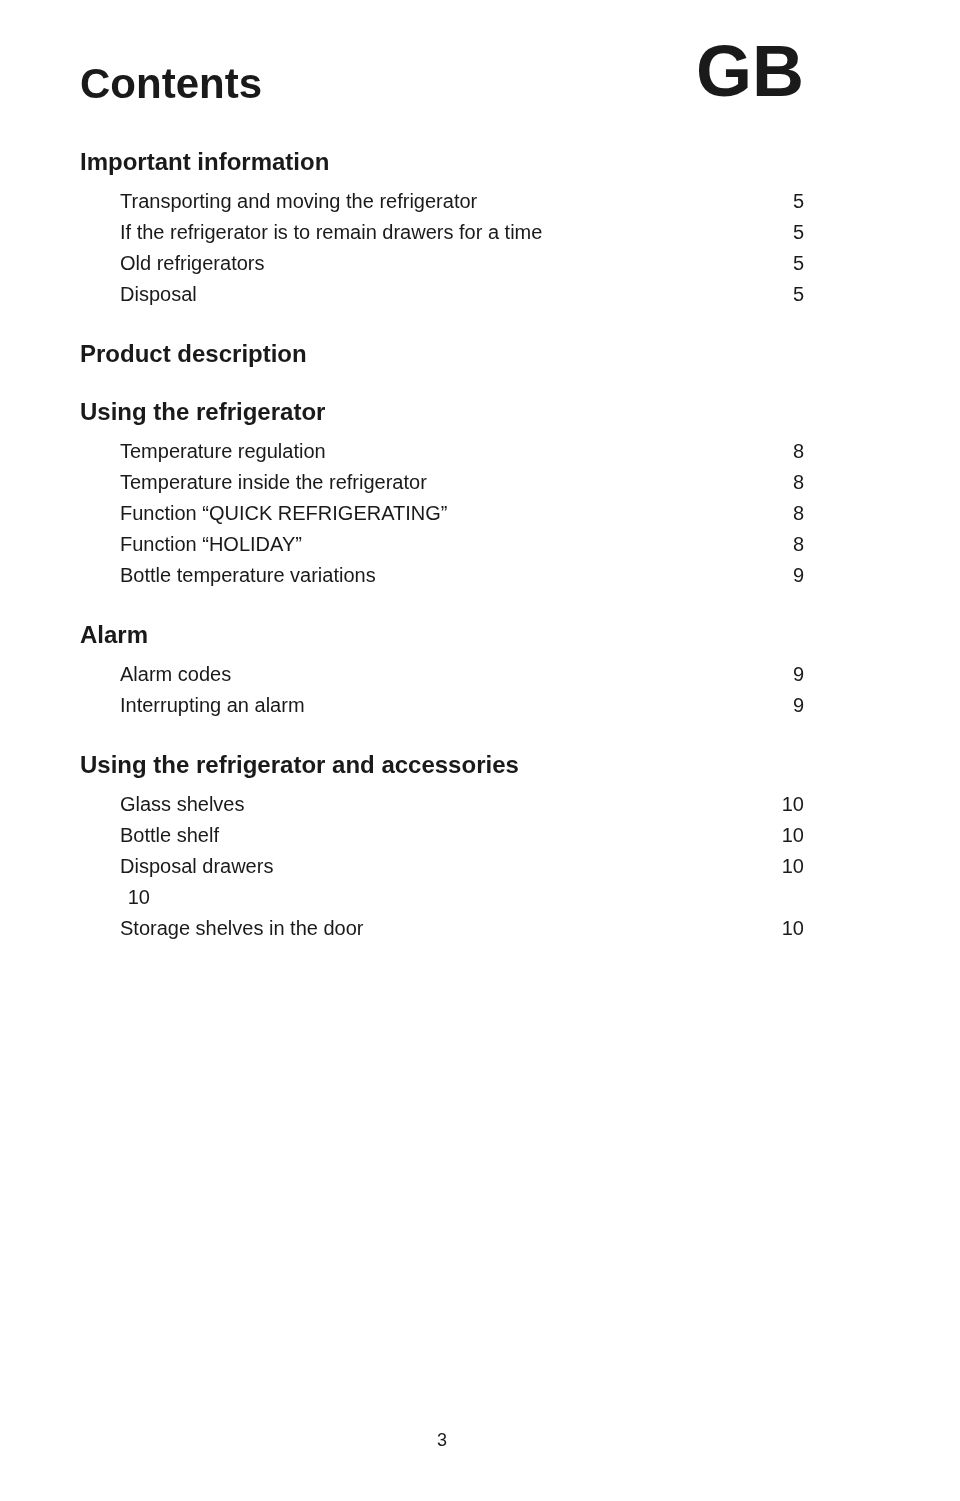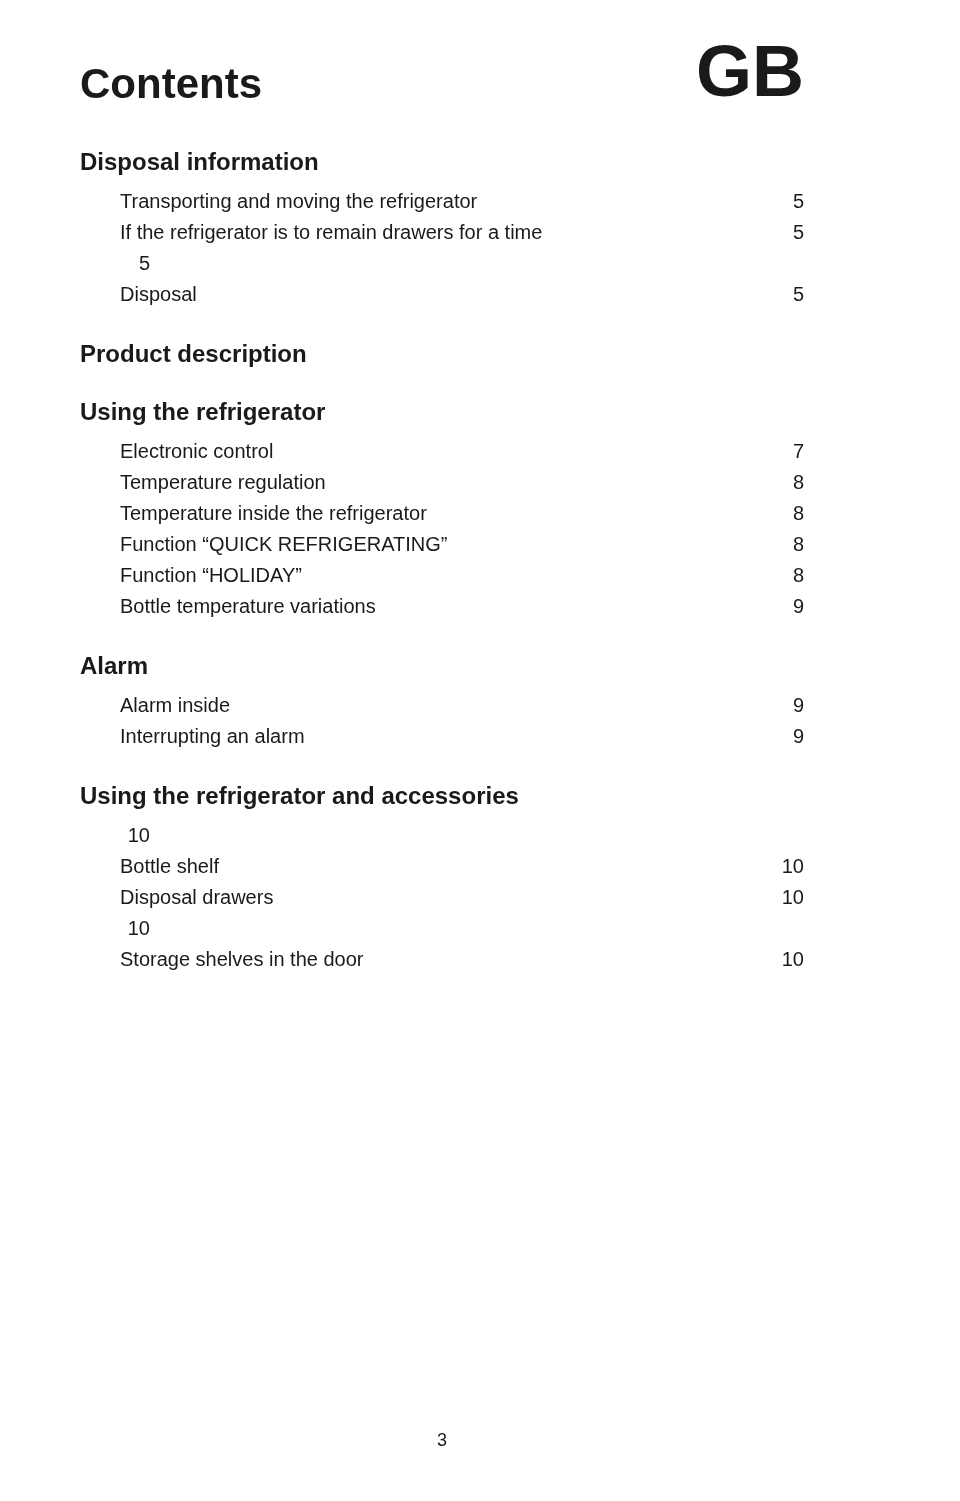--- a/index.html
+++ b/index.html
@@ -88,48 +88,45 @@
 </head>
 <body>
 
 <div class="page-container">
 
   <div class="gb-label">GB</div>
 
   <h1 class="page-title">Contents</h1>
 
   <div class="toc-group">
-    <div class="section-heading">Disposal information</div>
+    <div class="section-heading">Important information</div>
     <div class="toc-item">
       <span class="toc-item-text">Transporting and moving the refrigerator</span>
       <span class="toc-item-page">5</span>
     </div>
     <div class="toc-item">
       <span class="toc-item-text">If the refrigerator is to remain drawers for a time</span>
       <span class="toc-item-page">5</span>
     </div>
     <div class="toc-item">
+      <span class="toc-item-text">Old refrigerators</span>
       <span class="toc-item-page">5</span>
     </div>
     <div class="toc-item">
       <span class="toc-item-text">Disposal</span>
       <span class="toc-item-page">5</span>
     </div>
   </div>
 
   <div class="toc-group">
     <div class="section-heading">Product description</div>
   </div>
 
   <div class="toc-group">
     <div class="section-heading">Using the refrigerator</div>
-    <div class="toc-item">
-      <span class="toc-item-text">Electronic control</span>
-      <span class="toc-item-page">7</span>
-    </div>
     <div class="toc-item">
       <span class="toc-item-text">Temperature regulation</span>
       <span class="toc-item-page">8</span>
     </div>
     <div class="toc-item">
       <span class="toc-item-text">Temperature inside the refrigerator</span>
       <span class="toc-item-page">8</span>
     </div>
     <div class="toc-item">
       <span class="toc-item-text">Function “QUICK REFRIGERATING”</span>
@@ -141,32 +138,33 @@
     </div>
     <div class="toc-item">
       <span class="toc-item-text">Bottle temperature variations</span>
       <span class="toc-item-page">9</span>
     </div>
   </div>
 
   <div class="toc-group alarm-section">
     <div class="section-heading">Alarm</div>
     <div class="toc-item">
-      <span class="toc-item-text">Alarm inside</span>
+      <span class="toc-item-text">Alarm codes</span>
       <span class="toc-item-page">9</span>
     </div>
     <div class="toc-item">
       <span class="toc-item-text">Interrupting an alarm</span>
       <span class="toc-item-page">9</span>
     </div>
   </div>
 
   <div class="toc-group">
     <div class="section-heading">Using the refrigerator and accessories</div>
     <div class="toc-item">
+      <span class="toc-item-text">Glass shelves</span>
       <span class="toc-item-page">10</span>
     </div>
     <div class="toc-item">
       <span class="toc-item-text">Bottle shelf</span>
       <span class="toc-item-page">10</span>
     </div>
     <div class="toc-item">
       <span class="toc-item-text">Disposal drawers</span>
       <span class="toc-item-page">10</span>
     </div>

